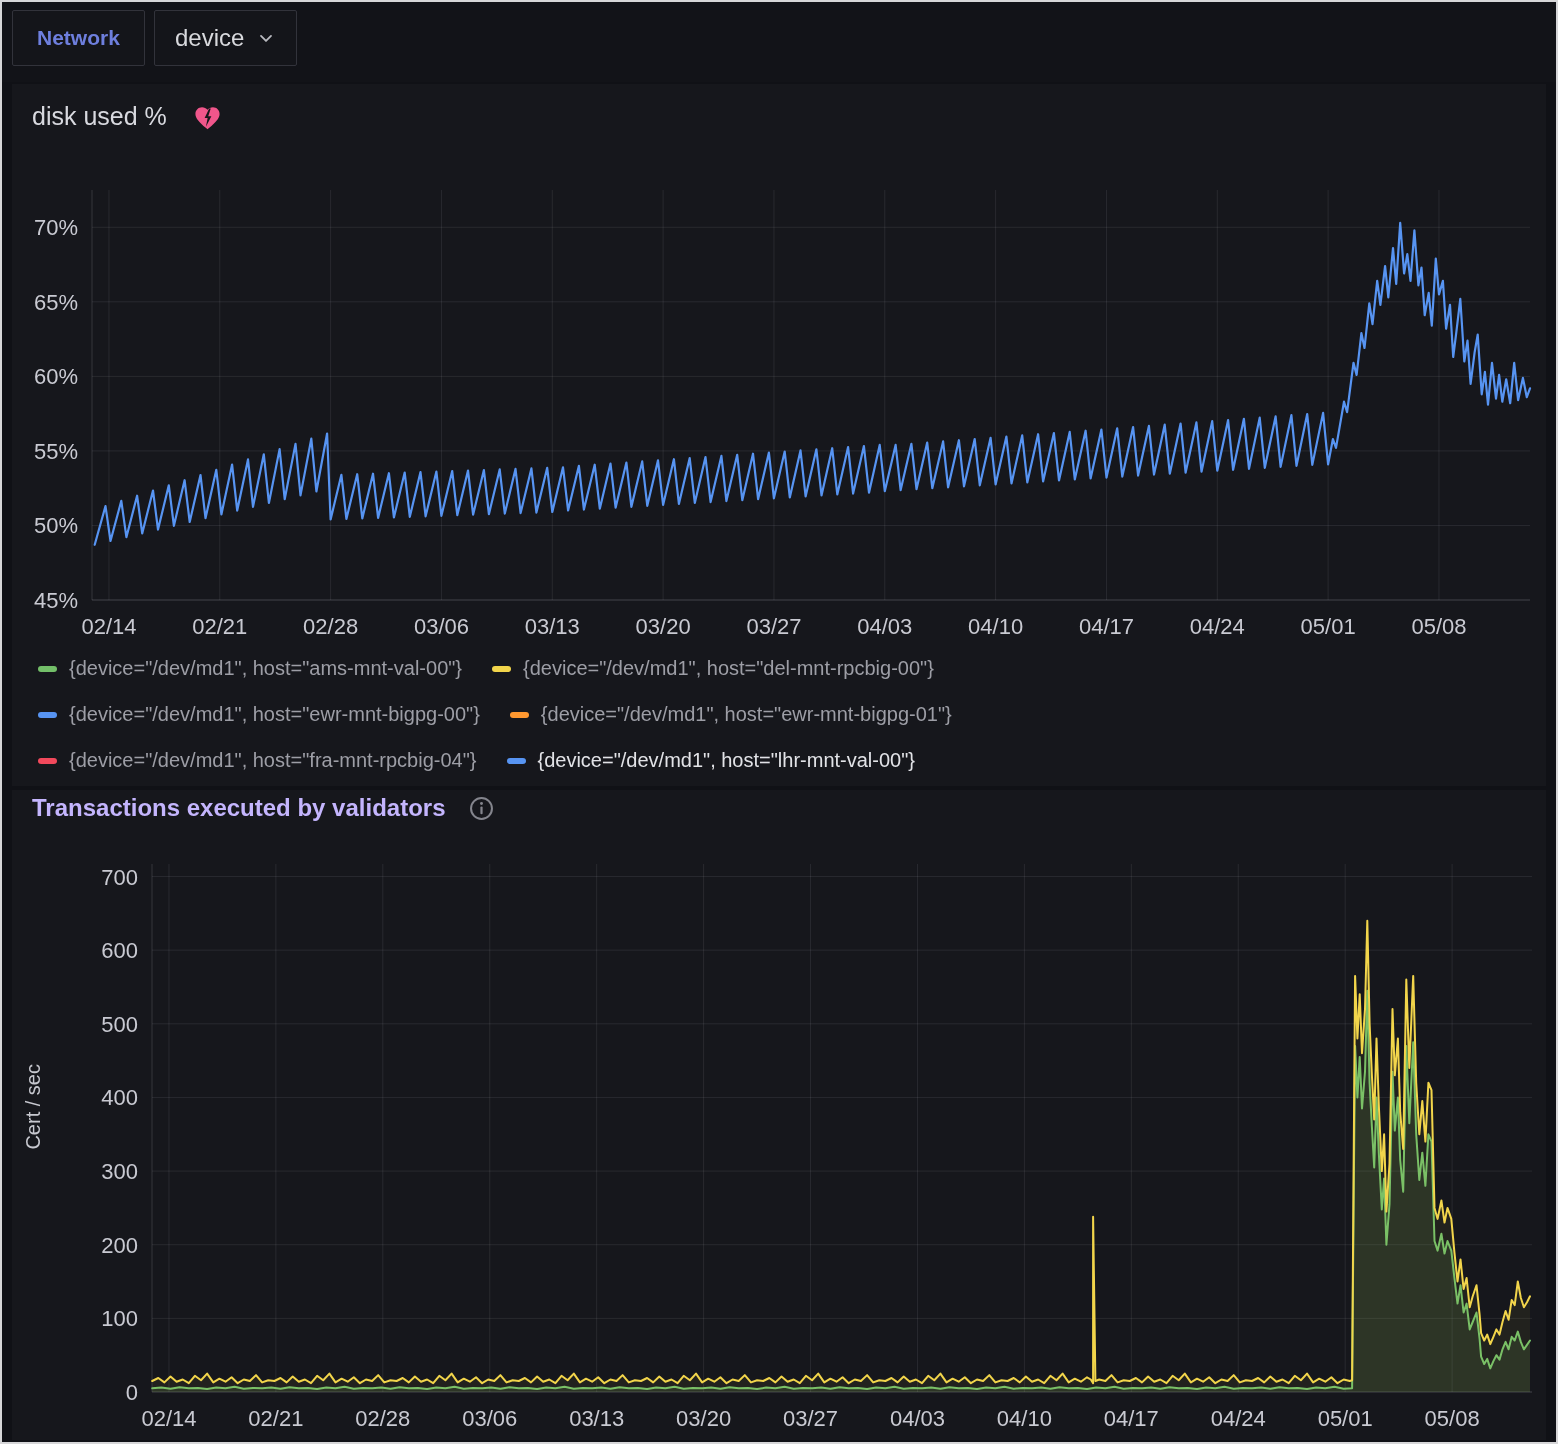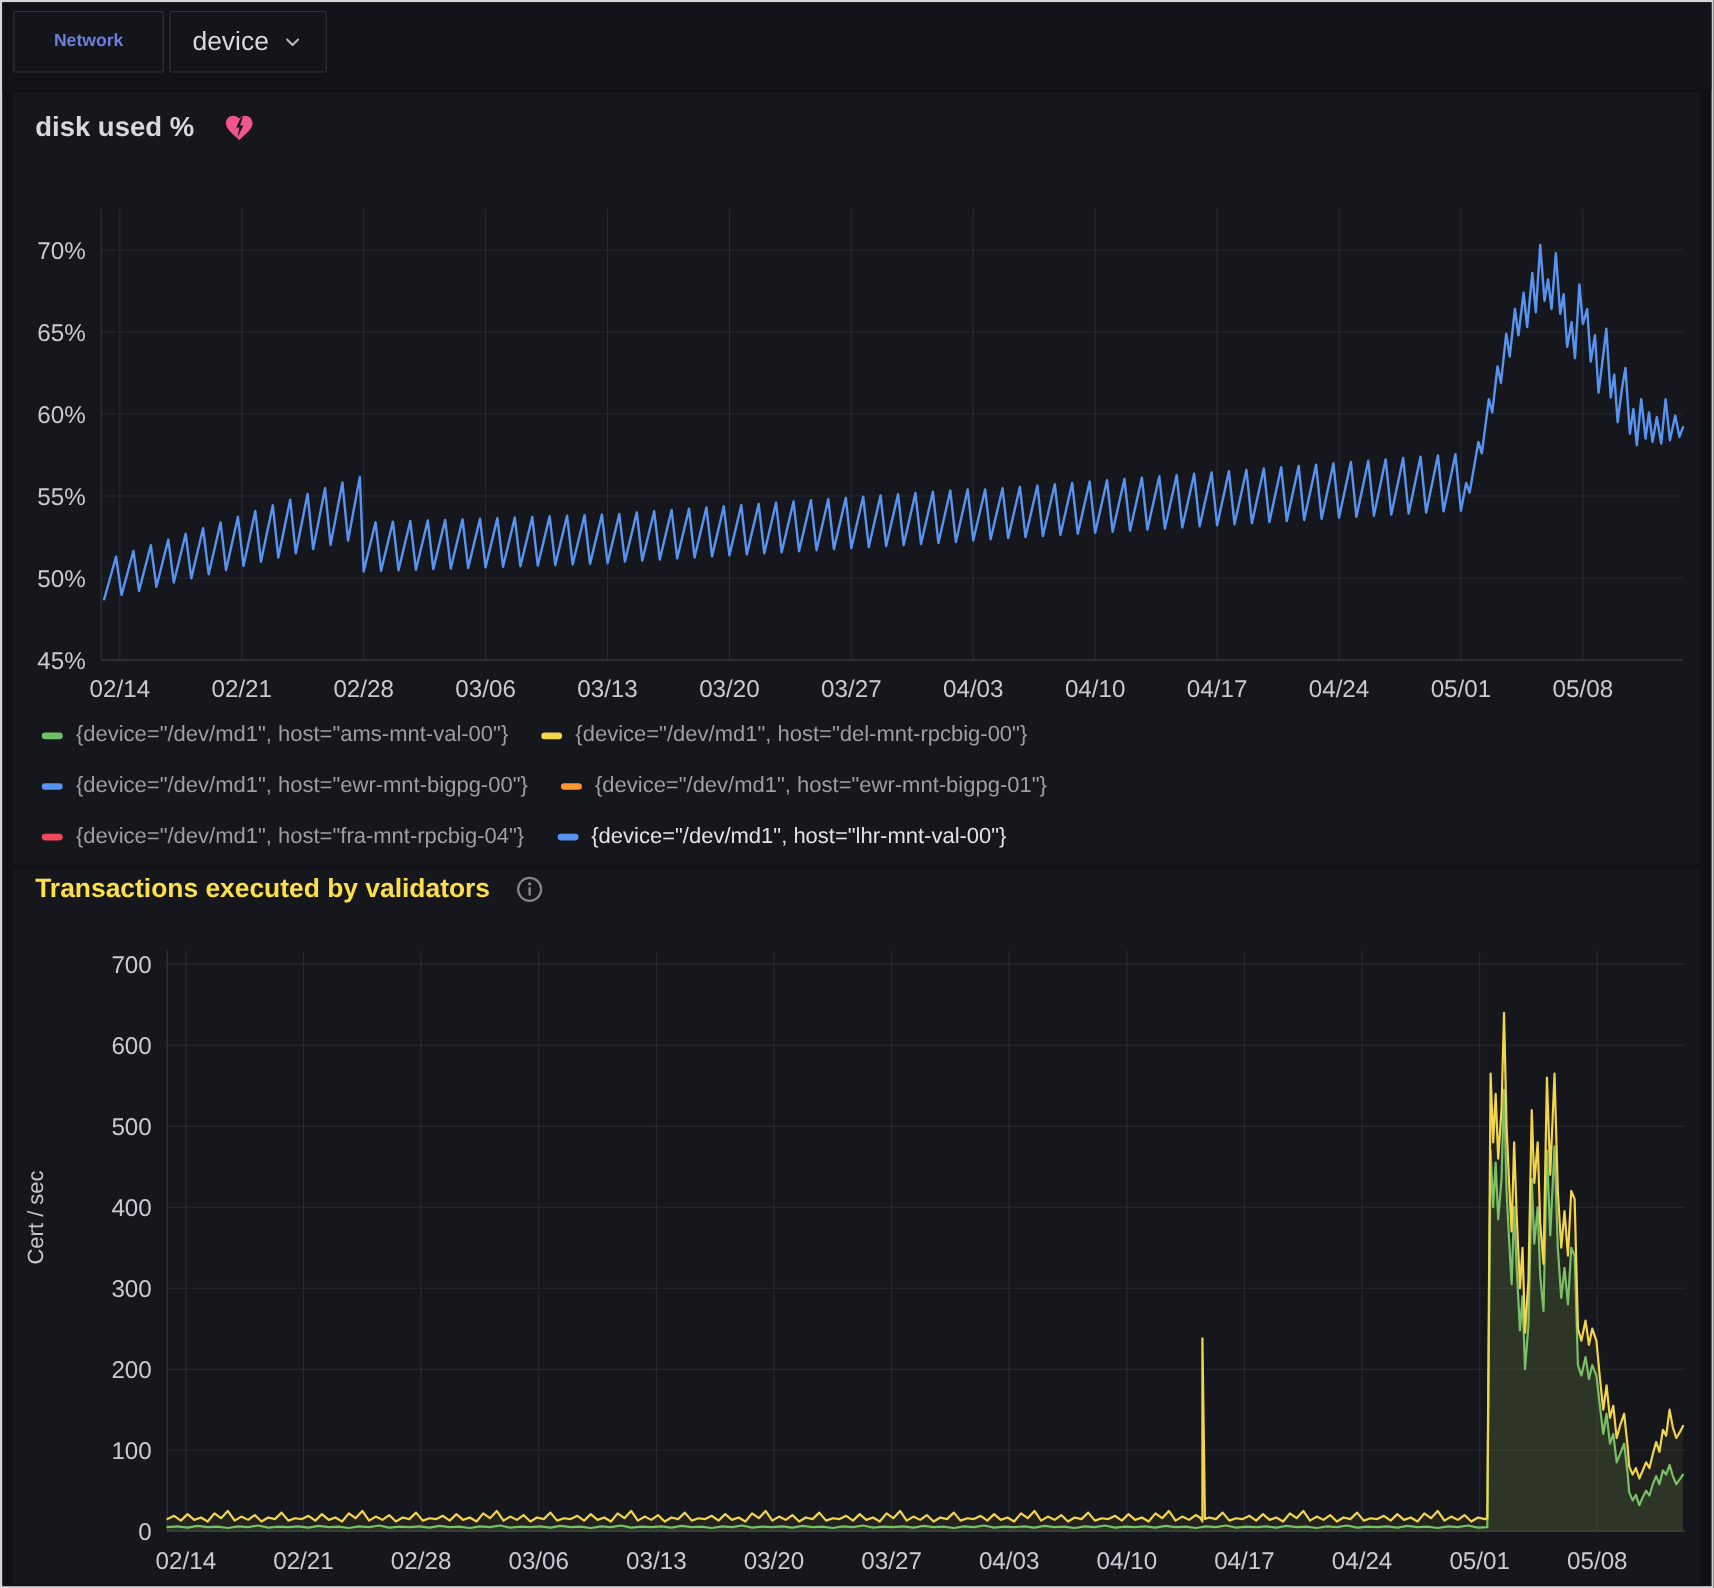--- a/index.html
+++ b/index.html
@@ -7,32 +7,32 @@
     position:relative;width:1558px;height:1444px;box-sizing:border-box;
     background:#101116;border:2px solid #d6d6d8;overflow:hidden;
     font-family:"Liberation Sans","DejaVu Sans",sans-serif;
     -webkit-font-smoothing:antialiased;
   }
   .topbar{position:absolute;top:0;left:0;right:0;height:80px;background:#121318;}
   .var-box{
     position:absolute;top:8px;height:56px;display:flex;align-items:center;
     border:1px solid #32333b;border-radius:2px;box-sizing:border-box;background:#14151a;
   }
-  .var-label{left:10px;padding:0 36px;color:#6E7FDE;font-weight:700;font-size:16px;}
+  .var-label{left:10px;padding:0 24px;color:#6E7FDE;font-weight:700;font-size:21px;}
   .var-value{left:152px;padding:0 20px;color:#D8D9DD;font-weight:500;font-size:24px;gap:12px;cursor:pointer;}
   .panel{position:absolute;left:10px;right:10px;background:#16171C;}
   .panel1{top:82px;height:702px;}
   .panel2{top:788px;height:650px;}
   .title1{
-    position:absolute;left:30px;top:100px;display:flex;align-items:flex-start;gap:26px;
-    font-size:25px;font-weight:700;color:#D8D9DF;cursor:pointer;z-index:3;
+    position:absolute;left:30px;top:100px;display:flex;align-items:flex-end;gap:26px;
+    font-size:25px;font-weight:400;color:#D8D9DF;cursor:pointer;z-index:3;
   }
   .title2{
     position:absolute;left:30px;top:792px;display:flex;align-items:center;gap:22px;
-    font-size:24px;font-weight:600;color:#fde047;cursor:pointer;z-index:3;text-align:center;
+    font-size:24px;font-weight:600;color:#c4b5fd;cursor:pointer;z-index:3;text-align:center;
   }
   .ylabel2{
     position:absolute;left:20px;top:1062px;z-index:3;
     writing-mode:vertical-rl;transform:rotate(180deg);
     font-size:20px;color:#C7C8CF;
   }
   .legend{position:absolute;left:36px;top:652px;display:flex;flex-direction:column;gap:17px;z-index:3;}
   .lrow{display:flex;gap:30px;align-items:center;}
   .litem{display:flex;align-items:center;gap:12px;height:29px;cursor:pointer;}
   .swatch{width:19px;height:6px;border-radius:3px;flex:0 0 auto;}

